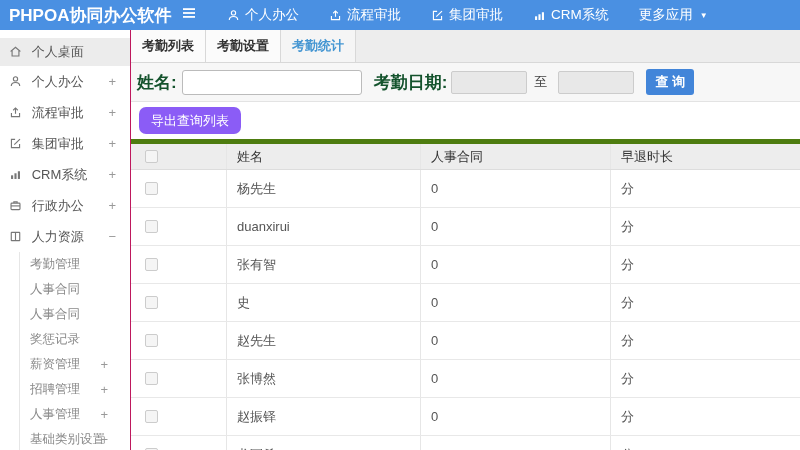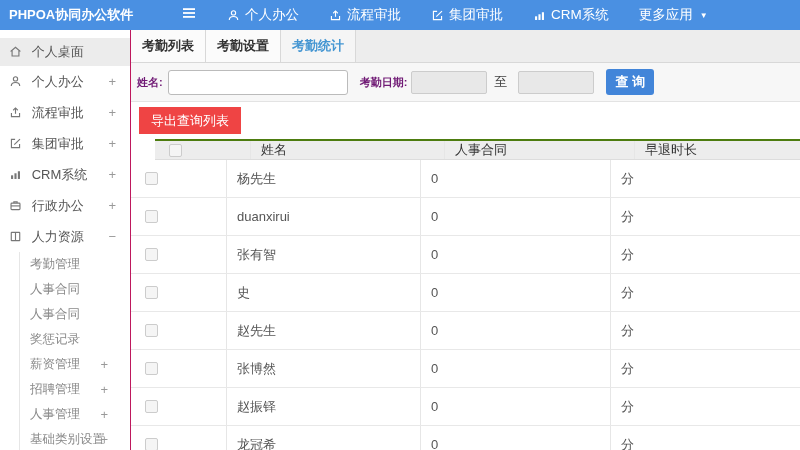--- a/index.html
+++ b/index.html
@@ -1,21 +1,21 @@
 <!DOCTYPE html>
 <html><head>
 <meta charset="utf-8">
 <style>
   * { margin:0; padding:0; box-sizing:border-box; }
   html,body { width:800px; height:450px; overflow:hidden;
     font-family:"Liberation Sans","DejaVu Sans",sans-serif; background:#fff; }
 
   
   .topbar { height:30px; background:#4a90e2; display:flex; align-items:center; color:#fff; }
-  .brand { font-size:13px; font-weight:bold; padding-left:9px; width:135px; white-space:nowrap; }
+  .brand { font-size:17px; font-weight:bold; padding-left:9px; width:135px; white-space:nowrap; }
   .hamburger { margin-left:46px; display:flex; align-items:center; cursor:pointer; }
   .nav-item { display:flex; align-items:center; margin-left:30px; font-size:13.5px; cursor:pointer; white-space:nowrap; }
   .nav-item .ico { display:flex; align-items:center; margin-right:5px; }
   .caret { font-size:8px; margin-left:7px; }
 
   
   .wrap { display:flex; height:420px; }
   .sidebar { width:131px; border-right:1px solid #be185d; background:#fff; overflow:hidden; flex:none; }
   .main { flex:1; overflow:hidden; background:#fff; }
 
@@ -33,39 +33,39 @@
 
   
   .tabbar { height:33px; background:#ededed; border-bottom:1px solid #d8d8d8; display:flex; }
   .tab { height:32px; line-height:32px; padding:0 11px; font-size:13px; font-weight:bold; color:#333;
     background:#fbfbfb; border-right:1px solid #d8d8d8; cursor:pointer; }
   .tab.active { color:#4596d2; background:#f5f5f5; }
 
   
   .filterbar { height:39px; background:#f7f7f7; border-bottom:1px solid #e3e3e3;
     display:flex; align-items:center; padding-left:6px; }
-  .flabel { font-size:11px; font-weight:bold; color:#701a75; white-space:nowrap; }
+  .flabel { font-size:17px; font-weight:bold; color:#14532d; white-space:nowrap; }
   .name-input { width:180px; height:25px; margin-left:5px; border:1px solid #bbb; border-radius:3px;
     background:#fff; padding:0 6px; font-size:13px; }
   .date-label { margin-left:12px; }
   .date-input { width:76px; height:23px; margin-left:4px; border:1px solid #ccc; border-radius:2px;
     background:#e8e8e8; padding:0 4px; font-size:12px; }
   .to-label { margin:0 7px; font-size:13px; color:#444; }
   .search-btn { margin-left:12px; width:48px; height:26px; background:#4285d9; color:#ffffff; border:none;
     border-radius:3px; font-size:13px; font-weight:bold; cursor:pointer; white-space:nowrap; }
 
   
   .toolbar { height:37px; background:#fff; padding:5px 0 0 8px; }
-  .export-btn { background:#ef4444; color:#fff; border:none; border-radius:0; height:27px;
+  .export-btn { background:#8b5cf6; color:#fff; border:none; border-radius:7px; height:27px;
     padding:0 12px; font-size:13px; cursor:pointer; white-space:nowrap; }
 
   
   .grid { width:100%; }
-  .grid-head { display:flex; height:21px; align-items:center; background:#ededed;
-    border-top:2px solid #4d7c0f; border-bottom:1px solid #ddd; font-size:13px; color:#333;margin-left:24px; }
+  .grid-head { display:flex; height:31px; align-items:center; background:#ededed;
+    border-top:5px solid #4d7c0f; border-bottom:1px solid #ddd; font-size:13px; color:#333; }
   .grid-row { display:flex; height:38px; align-items:center; border-bottom:1px solid #e8e8e8;
     font-size:13px; color:#555; background:#fff; }
   .c1 { width:96px; flex:none; border-right:1px solid #e6e6e6; align-self:stretch;
     display:flex; align-items:center; }
   .c2 { width:194px; flex:none; border-right:1px solid #e6e6e6; align-self:stretch;
     display:flex; align-items:center; padding-left:10px; }
   .c3 { width:190px; flex:none; border-right:1px solid #e6e6e6; align-self:stretch;
     display:flex; align-items:center; padding-left:10px; }
   .c4 { flex:1; align-self:stretch; display:flex; align-items:center; padding-left:10px; }
   .cb { width:13px; height:13px; border:1px solid #ccc; border-radius:2px; background:#f5f5f5;

